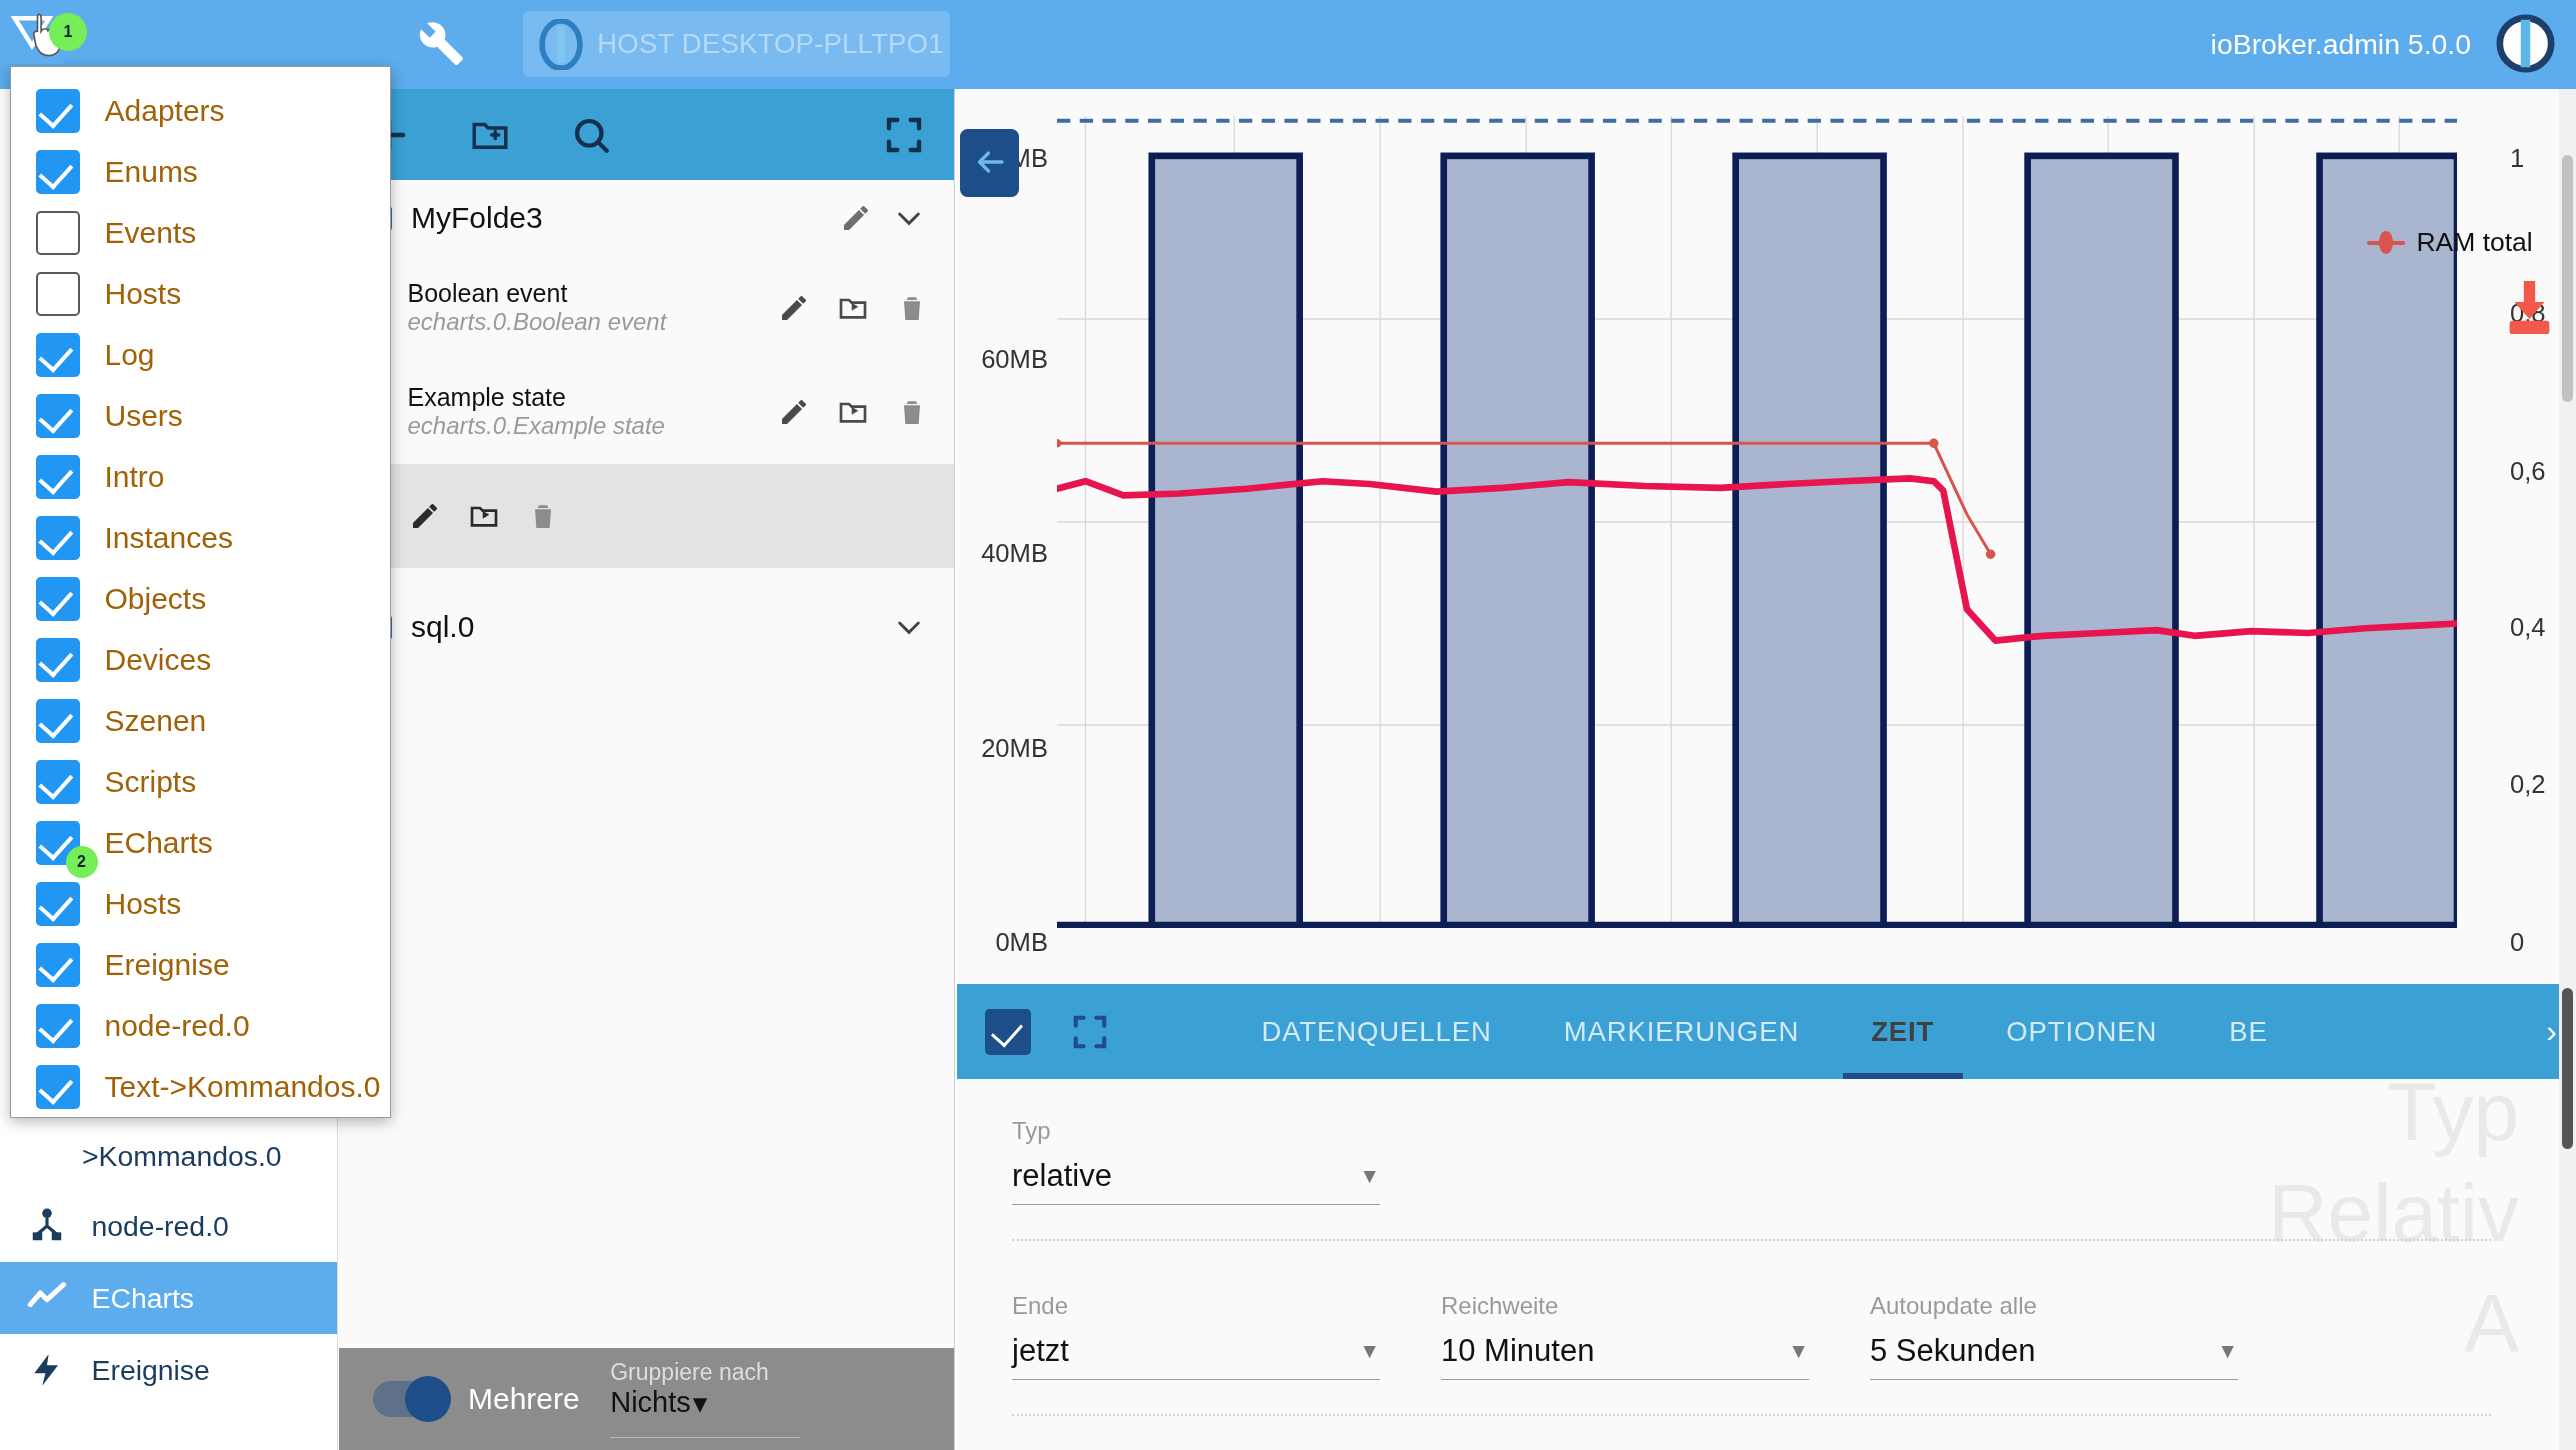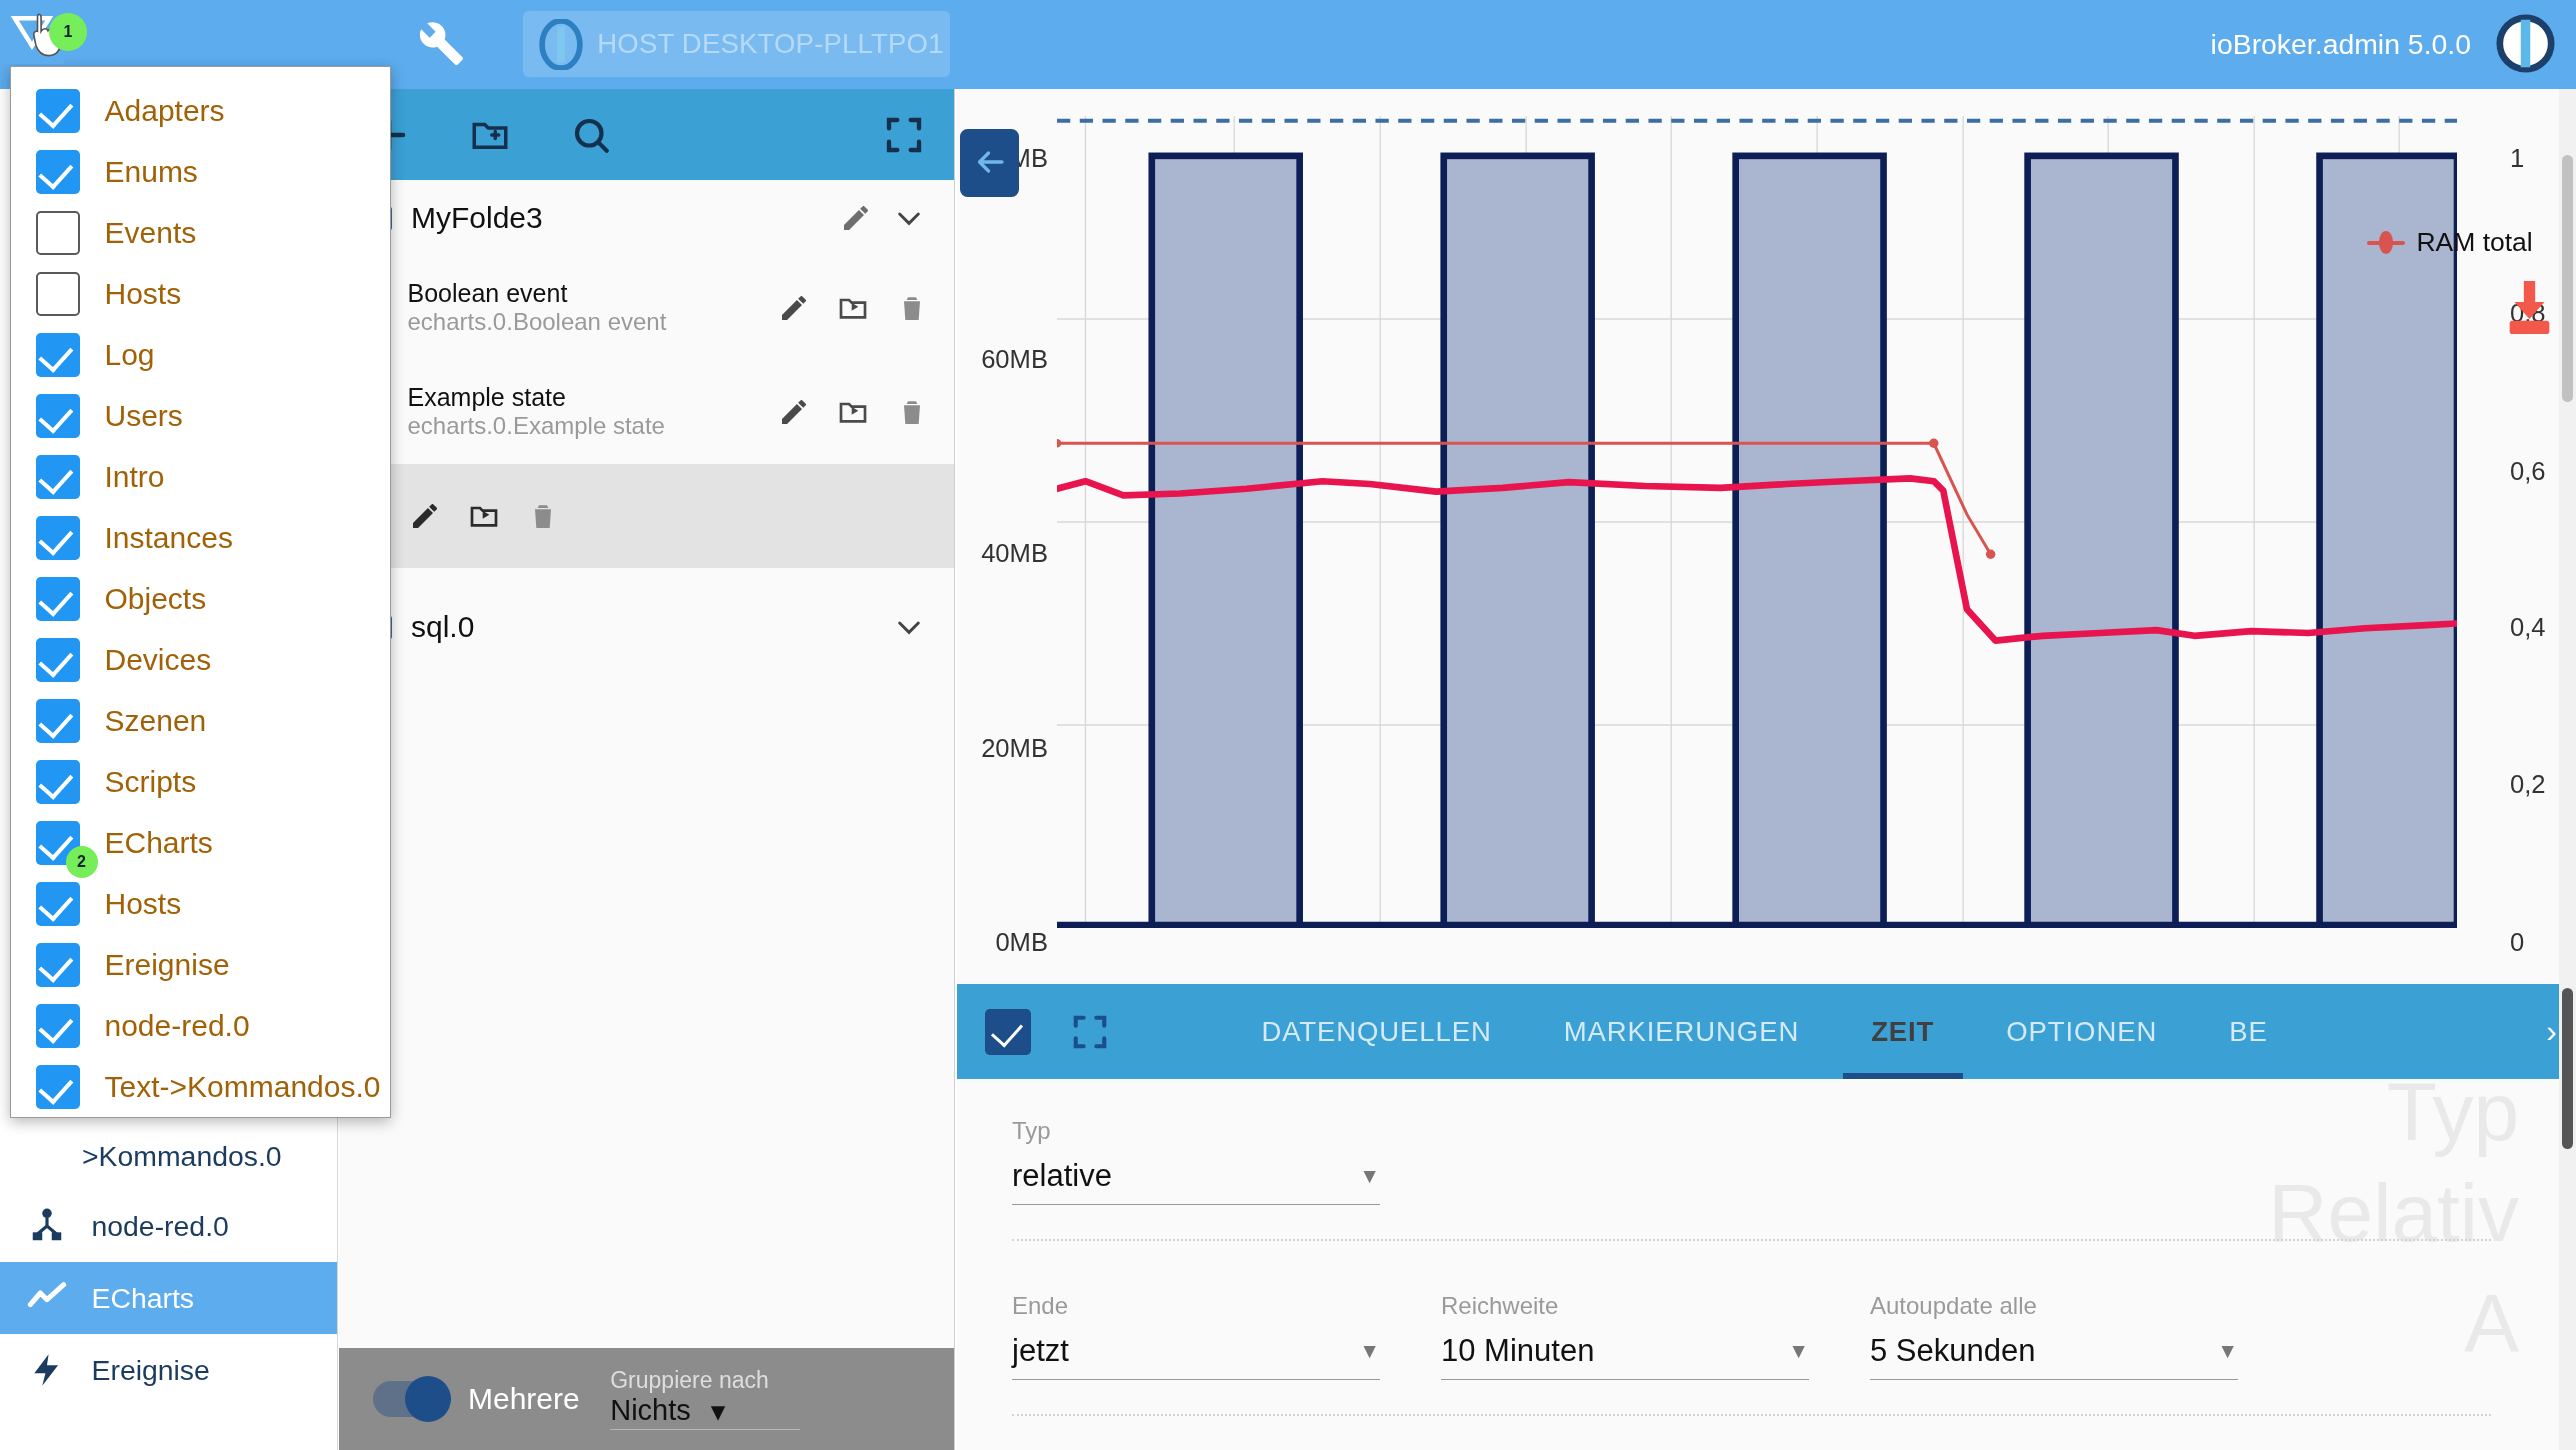--- a/index.html
+++ b/index.html
@@ -116,21 +116,21 @@
   .folder-icon { width: 26.5px; height: 23px; background: #3f6a9e; border-radius: 1.9px; flex:0 0 auto; }
 
   .tree-item {
     height: 104px; display: flex; align-items: center; gap: 17px;
     padding: 0 25px 0 26.5px; background: #fafafa;
   }
   .tree-item.active { background: #e3e3e3; }
   .state-icon { width: 25px; height: 28.4px; flex: 0 0 auto; }
   .tree-texts { flex: 1 1 auto; min-width: 0; }
   .tree-title { font-size: 25px; color: #111; line-height: 1.15; white-space: nowrap; }
-  .tree-sub { font-size: 24px; color: #9a9a9a; line-height: 1.2; white-space: nowrap; }
+  .tree-sub { font-size: 24px; color: #9a9a9a; font-style: italic; line-height: 1.2; white-space: nowrap; }
   .row-actions { display: flex; align-items: center; gap: 25px; flex: 0 0 auto; }
   .act-icon { width: 34px; height: 34px; display:flex; align-items:center; justify-content:center; }
 
   
   .group-bar {
     position: absolute; left: 0; bottom: 0; width: 616px; height: 102px;
     background: #8c8c8c; display: flex; align-items: center; gap: 21px;
     padding-left: 34px;
   }
   .toggle {
@@ -139,21 +139,21 @@
   }
   .toggle::after {
     content:""; position:absolute; right:-3.8px; top:-4.7px;
     width: 46px; height: 46px; border-radius: 50%; background:#1d4e89;
   }
   .group-label { color: #ffffff; font-size: 30px; }
   .group-field { margin-left: 9.5px; }
   .group-field .gf-cap { font-size: 23px; color: #dedede; line-height: 1.1; }
   .group-field .gf-val {
     font-size: 29px; color: #111; border-bottom: 1.9px solid #b7b7b7;
-    padding-bottom: 1px; display: flex; align-items: center; gap: 20px;
+    padding-bottom: 17px; display: flex; align-items: center; gap: 2px;
     width: 190px;
   }
 
   
   .chart-area {
     position: absolute; left: 957px; top: 89px;
     width: 1619px; height: 895px; background: #fafafa; overflow: hidden;
   }
   .collapse-btn {
     position: absolute; left: 960px; top: 129px; width: 59px; height: 68px;

